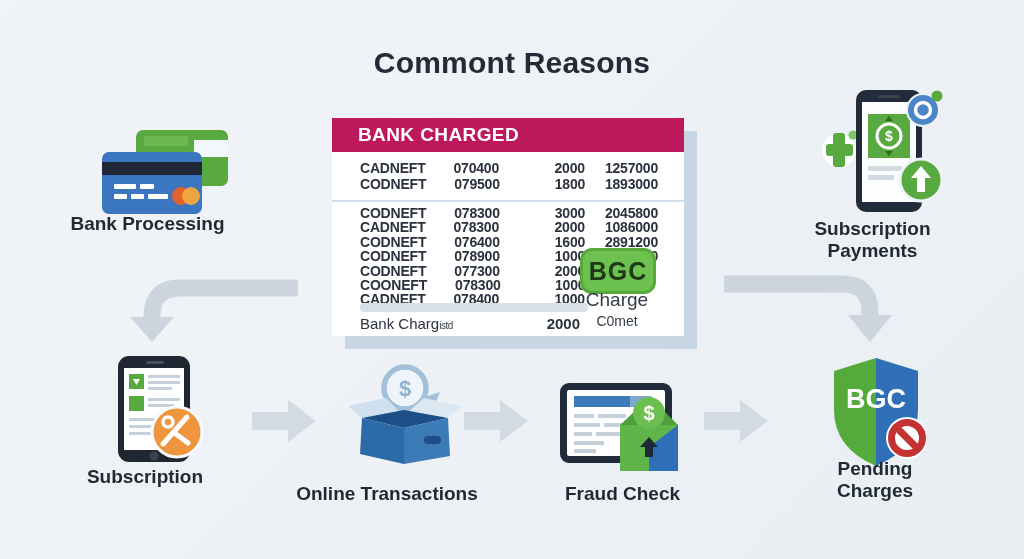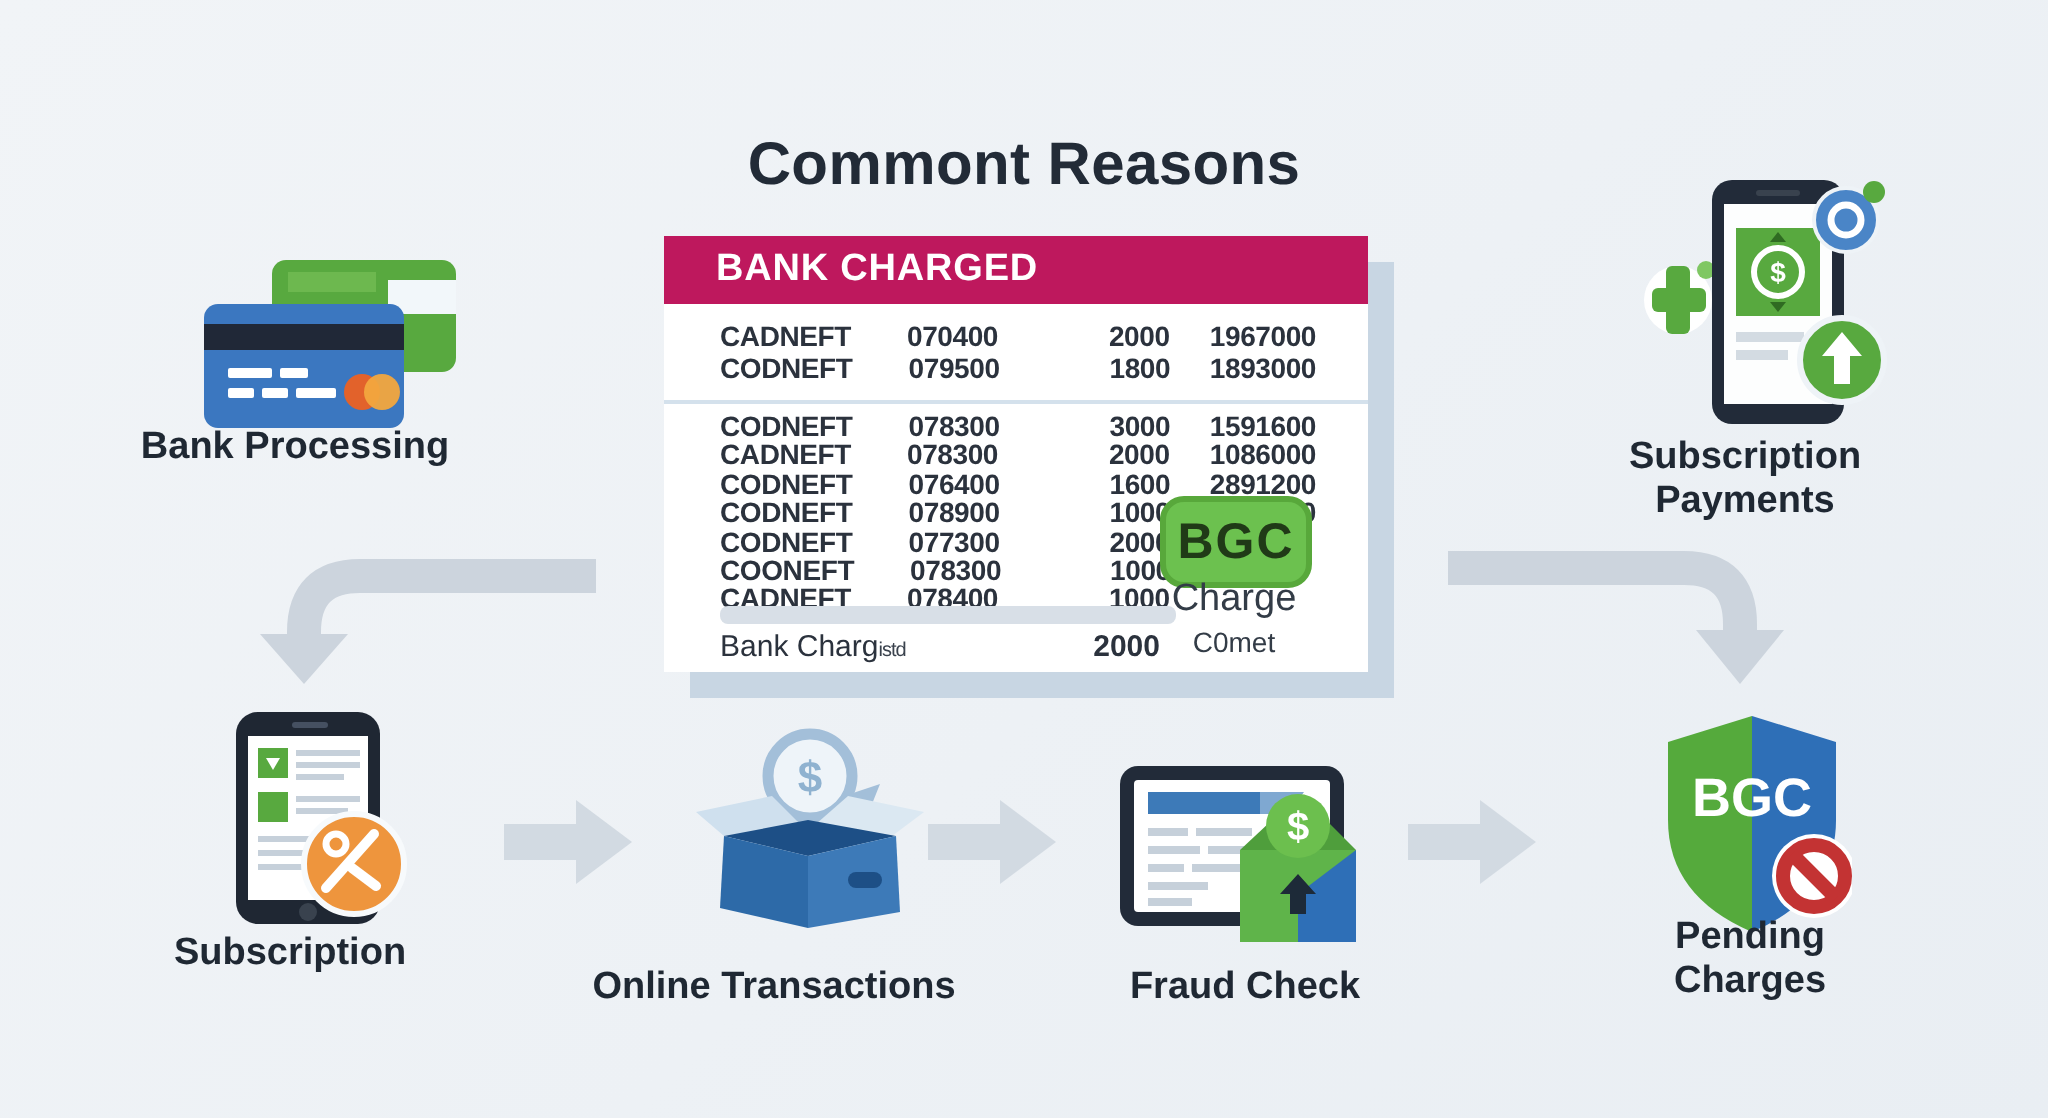--- a/index.html
+++ b/index.html
@@ -3,21 +3,21 @@
 <meta charset="utf-8">
 <style>
   html,body{margin:0;padding:0;}
   body{
     width:1024px;height:559px;position:relative;overflow:hidden;
     background:linear-gradient(135deg,#f1f4f7 0%,#edf1f5 55%,#e9eef3 100%);
     font-family:"Liberation Sans",sans-serif;color:#1f2833;
   }
   .abs{position:absolute;}
   
-  .title{left:0;right:0;top:46px;text-align:center;font-size:30px;font-weight:700;color:#222b37;letter-spacing:.2px;margin-top:20px;}
+  .title{left:0;right:0;top:46px;text-align:center;font-size:30px;font-weight:700;color:#222b37;letter-spacing:.2px;}
   
   .nlabel{font-size:19px;font-weight:700;color:#1f2833;text-align:center;line-height:22px;}
   
   .table{left:332px;top:118px;width:352px;height:218px;background:#ffffff;box-shadow:13px 13px 0 #c8d6e3;}
   .thead{height:34px;background:#be185d;color:#ffffff;font-size:19px;font-weight:700;line-height:34px;padding-left:26px;letter-spacing:.4px;}
   .tbody{position:absolute;left:0;right:0;top:34px;padding-top:8px;}
   .trow{display:flex;height:14.4px;line-height:14.4px;font-size:14px;font-weight:700;color:#2b323d;letter-spacing:-.2px;}
   .trow.s1{height:16px;line-height:16px;}
   .c-name{width:68px;margin-left:28px;}
   .c-code{width:80px;margin-left:28px;}
@@ -39,34 +39,34 @@
 
 <div class="abs title">Commont Reasons</div>
 
 <div class="abs table">
   <div class="thead">BANK CHARGED</div>
   <div class="tbody">
       <div class="trow s1">
         <span class="c-name">CADNEFT</span>
         <span class="c-code">070400</span>
         <span class="c-amount">2000</span>
-        <span class="c-total">1967000</span>
+        <span class="c-total">1257000</span>
       </div>
       <div class="trow s1">
         <span class="c-name">CODNEFT</span>
         <span class="c-code">079500</span>
         <span class="c-amount">1800</span>
         <span class="c-total">1893000</span>
       </div>
       <div class="row-divider"></div>
       <div class="trow">
         <span class="c-name">CODNEFT</span>
         <span class="c-code">078300</span>
         <span class="c-amount">3000</span>
-        <span class="c-total">1591600</span>
+        <span class="c-total">2045800</span>
       </div>
       <div class="trow">
         <span class="c-name">CADNEFT</span>
         <span class="c-code">078300</span>
         <span class="c-amount">2000</span>
         <span class="c-total">1086000</span>
       </div>
       <div class="trow">
         <span class="c-name">CODNEFT</span>
         <span class="c-code">076400</span>

